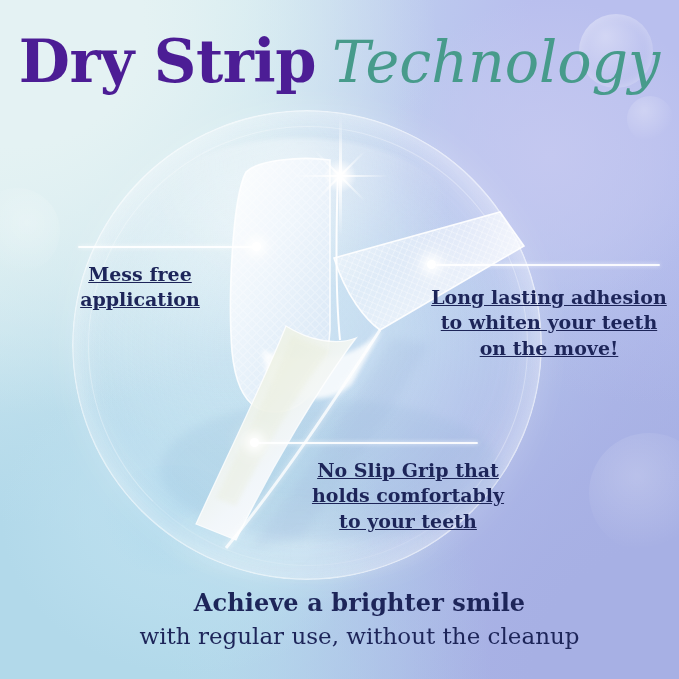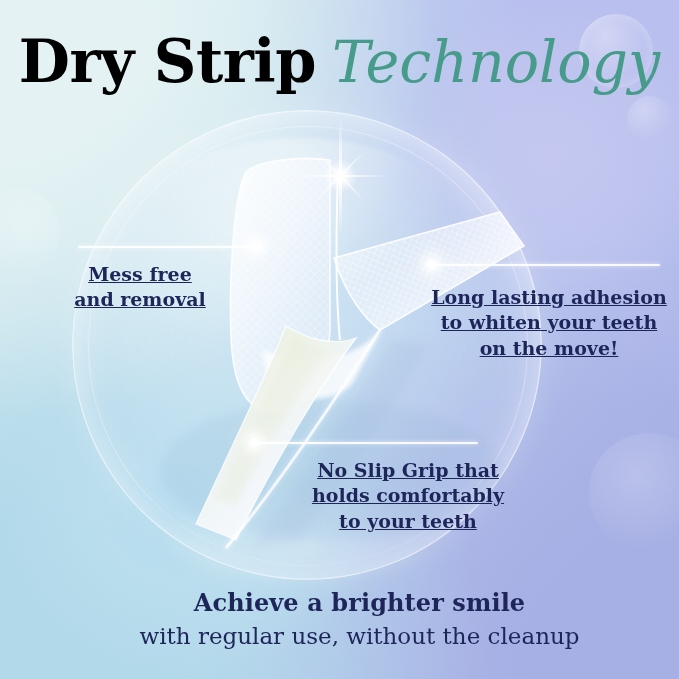--- a/index.html
+++ b/index.html
@@ -101,21 +101,21 @@
   .dot{position:absolute;width:9px;height:9px;border-radius:50%;background:#fff;
        box-shadow:0 0 10px 5px rgba(255,255,255,.85), 0 0 20px 9px rgba(255,255,255,.45);}
 
   
   .title{
     position:absolute;left:0;right:0;top:32px;text-align:center;
     white-space:nowrap;line-height:1;
   }
   .title .t1{
     font-family:"DejaVu Serif", serif;
-    font-weight:700;font-size:59px;letter-spacing:-.5px;color:#000000;text-align:right;
+    font-weight:700;font-size:59px;letter-spacing:-.5px;color:#4c1d95;text-align:right;
   }
   .title .t2{
     font-family:"DejaVu Serif", serif;
     font-style:italic;font-weight:400;font-size:57px;color:#479b8b;margin-left:16px;
   }
 
   .callout{
     position:absolute;color:#1d2559;
     font-family:"DejaVu Serif", serif;
     font-weight:700;font-size:19px;line-height:1.33;text-align:center;text-decoration:underline;
@@ -251,21 +251,21 @@
 
   <div class="leader" style="left:258px;top:442px;width:220px;"></div>
   <div class="dot" style="left:250px;top:438px;"></div>
 
   <div class="title">
     <span class="t1">Dry Strip</span><span class="t2">Technology</span>
   </div>
 
   <div class="callout" id="callout-mess">
     <div>Mess free</div>
-    <div>and removal</div>
+    <div>application</div>
   </div>
 
   <div class="callout" id="callout-adhesion">
     <div>Long lasting adhesion</div>
     <div>to whiten your teeth</div>
     <div>on the move!</div>
   </div>
 
   <div class="callout" id="callout-grip">
     <div>No Slip Grip that</div>

